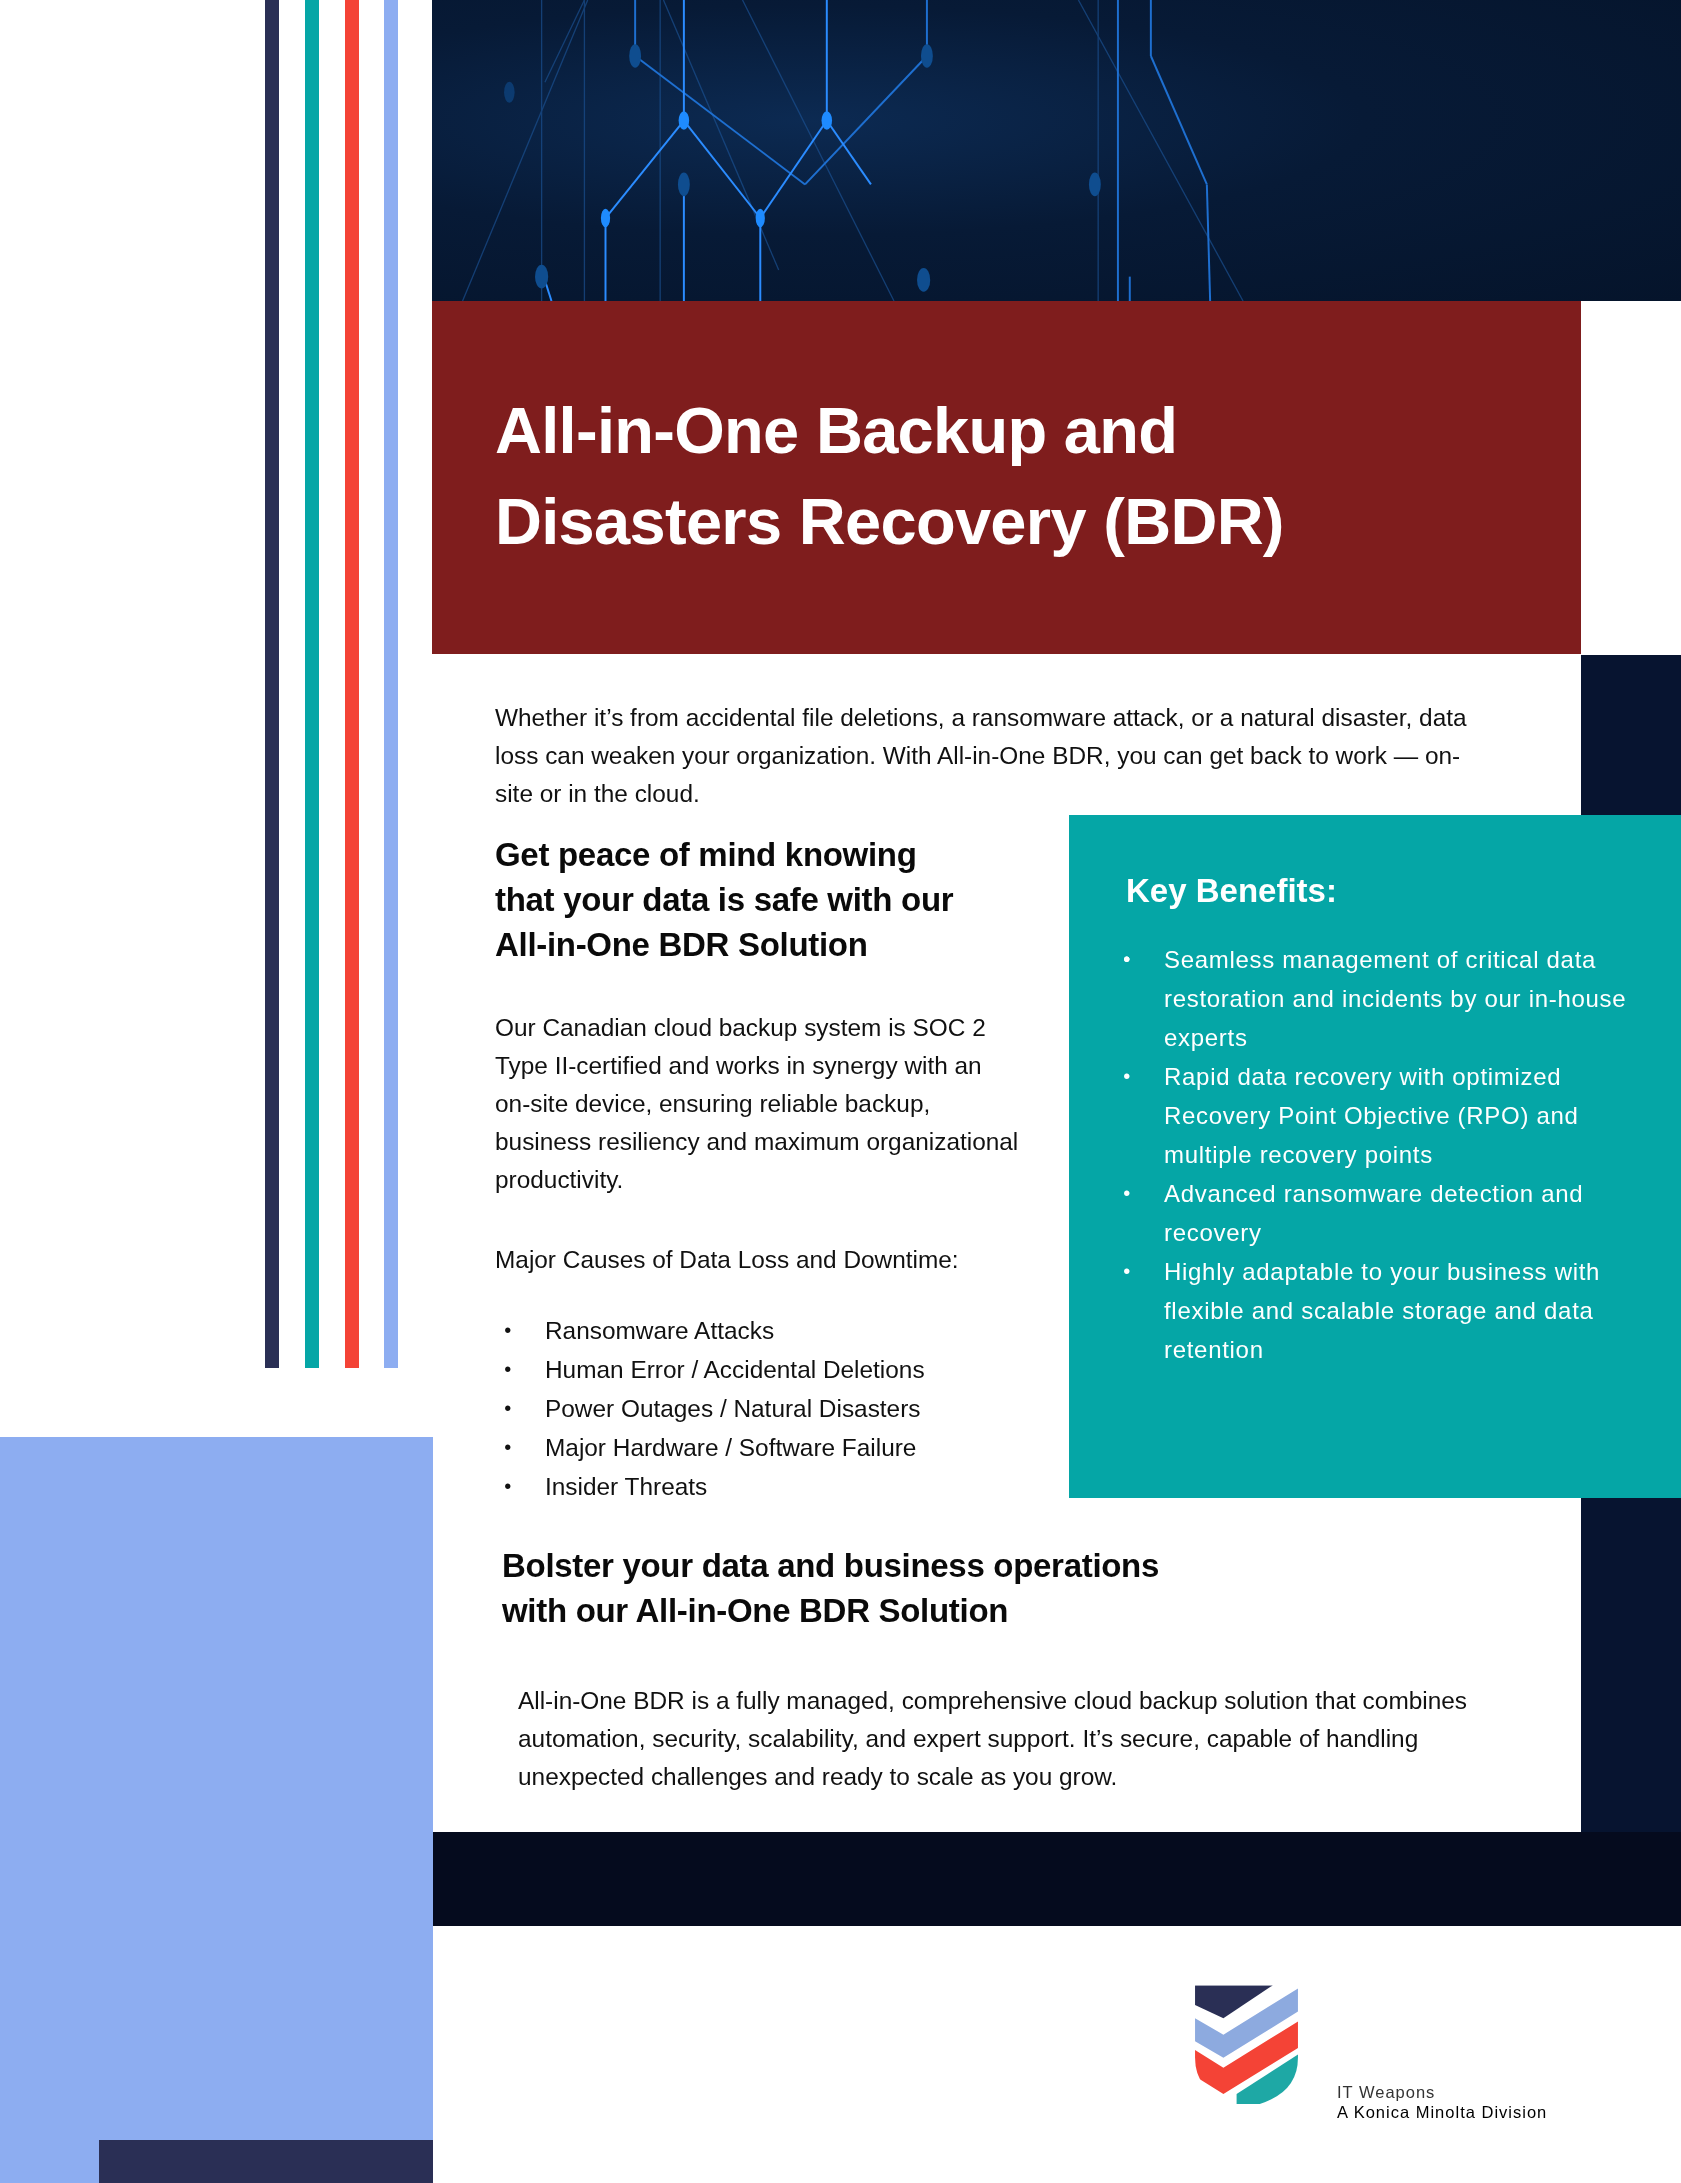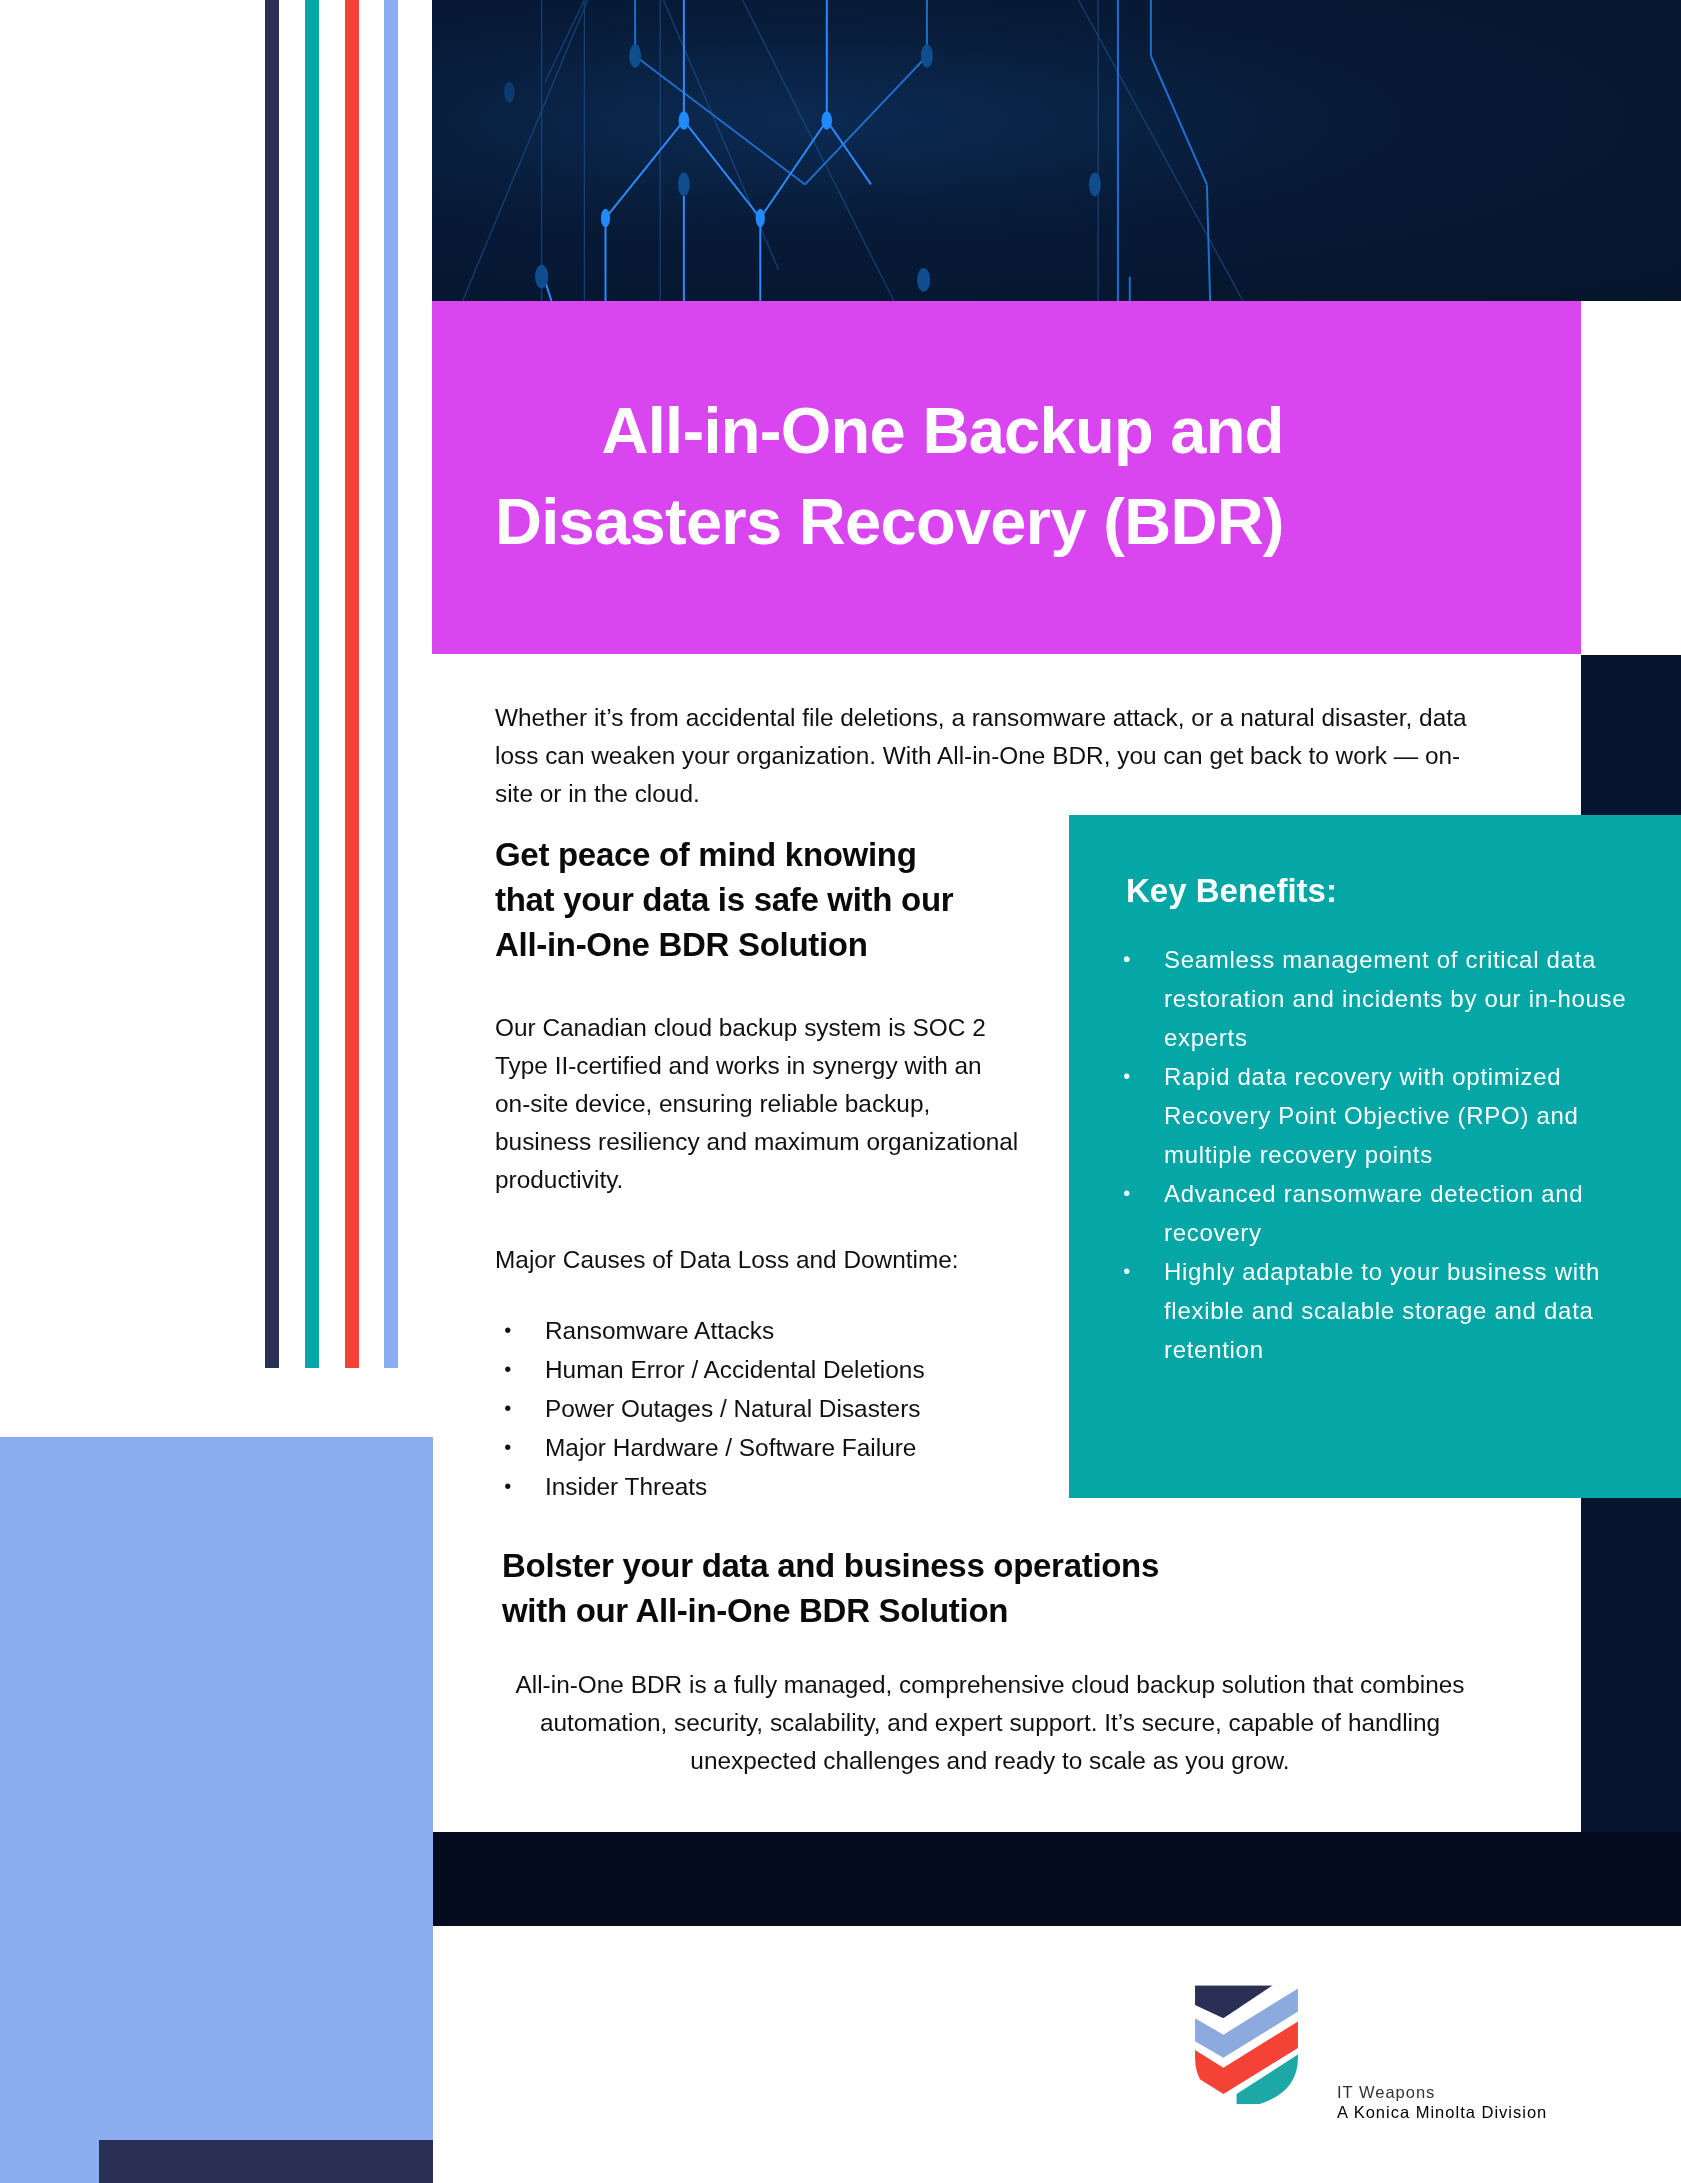--- a/index.html
+++ b/index.html
@@ -17,22 +17,21 @@
   
   .hero {
     left: 432px; top: 0; width: 1250px; height: 301px;
     background: radial-gradient(ellipse at 30% 40%, #0c2a52 0%, #071a36 45%, #05142b 100%);
     overflow: hidden;
   }
   .hero svg { position: absolute; left: 0; top: 0; }
 
   .title-block {
     left: 432px; top: 301px; width: 1149px; height: 353px;
-    background: #d946ef;
-    text-align: right;
+    background: #7f1d1d;
   }
   .title-block h1 {
     position: absolute; left: 63px; top: 84px; margin: 0;
     color: #ffffff; font-weight: 700; font-size: 65px; line-height: 91px;
     letter-spacing: -0.7px;
   }
 
   .dark-strip-right { left: 1581px; top: 655px; width: 100px; height: 1177px; background: #071430; }
   .dark-band-bottom { left: 432px; top: 1832px; width: 1250px; height: 94px; background: #050b1e; }
   .content-panel { left: 432px; top: 655px; width: 1149px; height: 1177px; background: #ffffff; }
@@ -175,21 +174,21 @@
     <li><span class="dot">•</span><span>Rapid data recovery with optimized Recovery Point Objective (RPO) and multiple recovery points</span></li>
     <li><span class="dot">•</span><span>Advanced ransomware detection and recovery</span></li>
     <li><span class="dot">•</span><span>Highly adaptable to your business with flexible and scalable storage and data retention</span></li>
   </ul>
 </div>
 
 <h2 class="abs h2 bolster-heading">
   <span>Bolster your data and business operations</span><br>
   <span>with our All-in-One BDR Solution</span>
 </h2>
-<p class="abs body-text bolster-text" style="margin:0;width:976px;text-align:center;">All-in-One BDR is a fully managed, comprehensive cloud backup solution that combines automation, security, scalability, and expert support. It’s secure, capable of handling unexpected challenges and ready to scale as you grow.</p>
+<p class="abs body-text bolster-text" style="margin:16px;width:976px;">All-in-One BDR is a fully managed, comprehensive cloud backup solution that combines automation, security, scalability, and expert support. It’s secure, capable of handling unexpected challenges and ready to scale as you grow.</p>
 
 <div class="abs light-block"></div>
 <div class="abs navy-bar"></div>
 
 <div class="abs logo">
   <svg class="logo-mark" width="119" height="132" viewBox="0 0 180 200">
     <defs>
       <clipPath id="shieldClip">
         <path d="M12 20 H168 V130 Q168 190 90 205 Q12 190 12 130 Z"></path>
       </clipPath>

